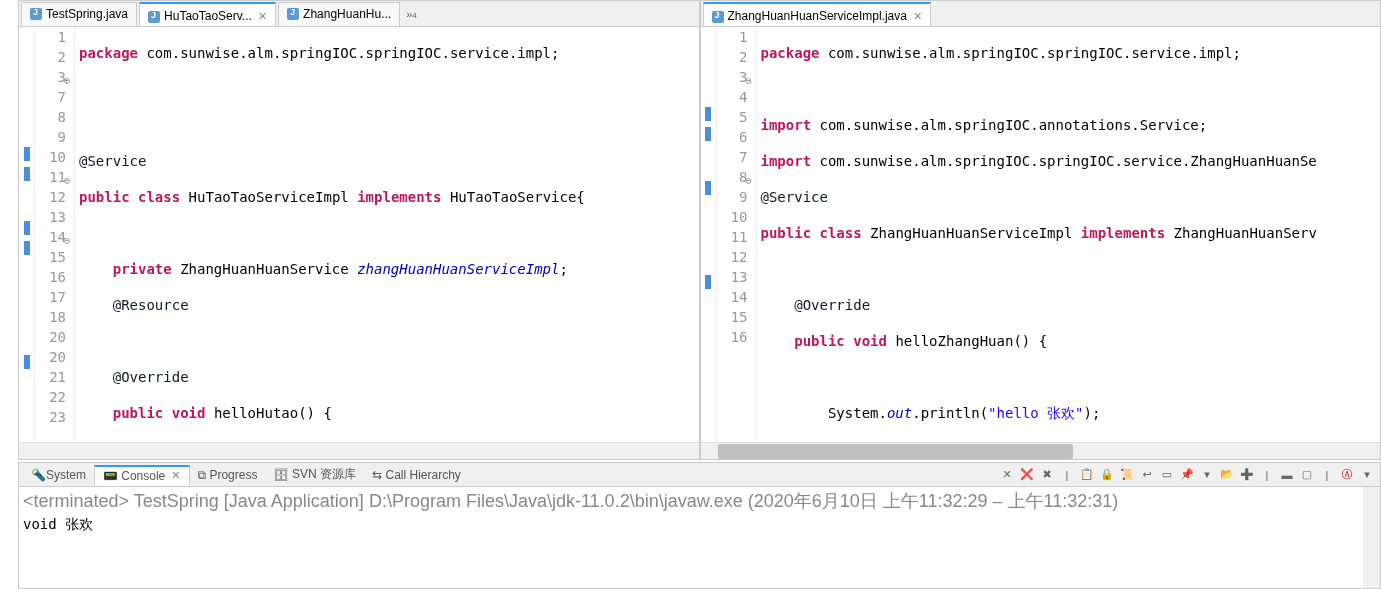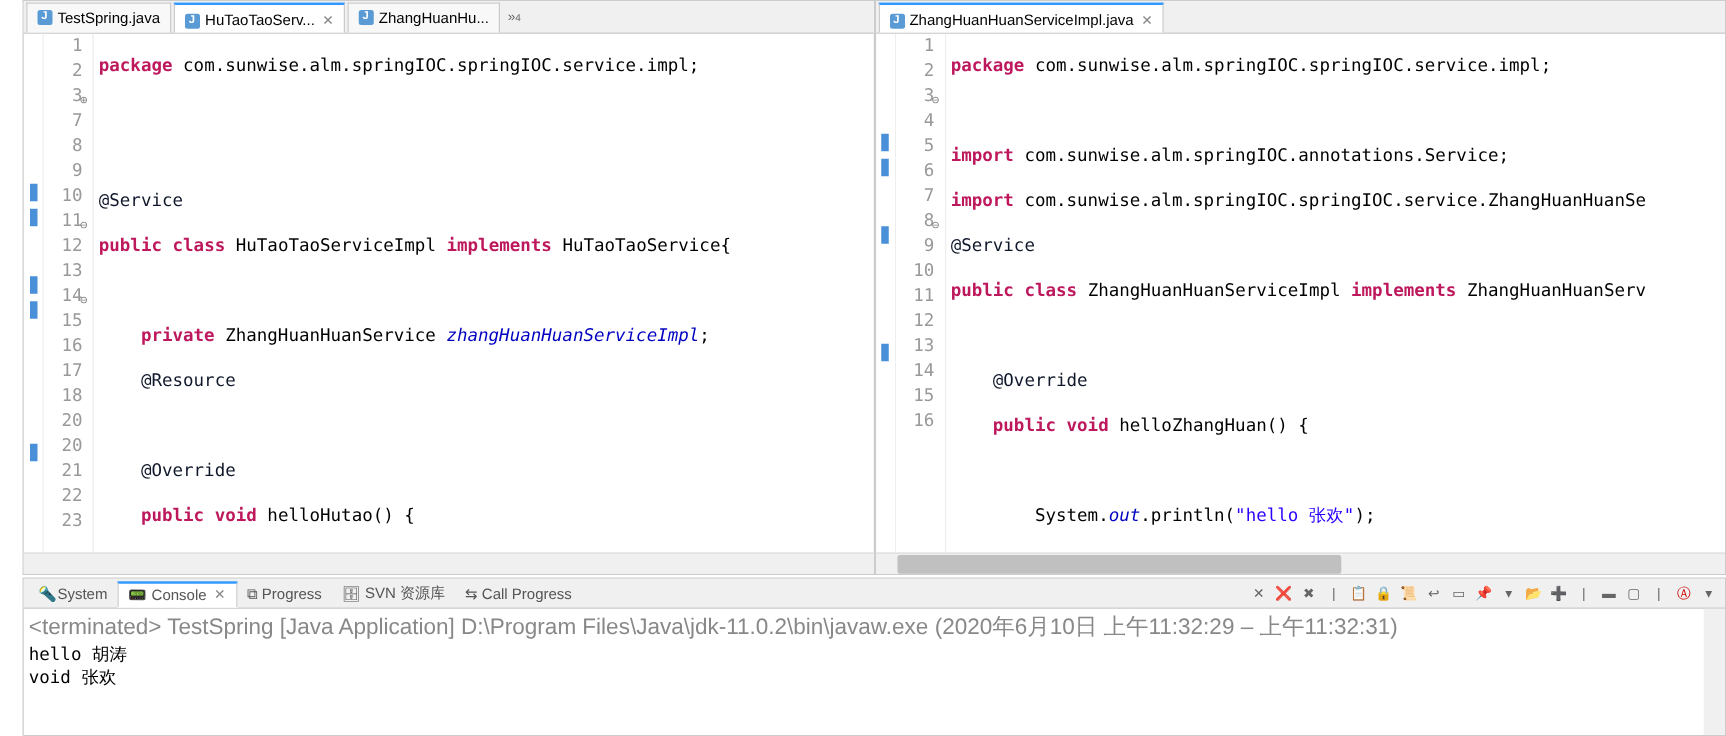--- a/index.html
+++ b/index.html
@@ -217,21 +217,21 @@
       <div class="btab">
         <span>⧉</span>&nbsp;
         <span>Progress</span>
       </div>
       <div class="btab">
         <span>🗄</span>&nbsp;
         <span>SVN 资源库</span>
       </div>
       <div class="btab">
         <span>⇆</span>&nbsp;
-        <span>Call Progress</span>
+        <span>Call Hierarchy</span>
       </div>
       <div class="toolbar-right">
         <span class="tb-btn">✕</span>
         <span class="tb-btn">❌</span>
         <span class="tb-btn">✖</span>
         <span class="tb-btn">|</span>
         <span class="tb-btn">📋</span>
         <span class="tb-btn">🔒</span>
         <span class="tb-btn">📜</span>
         <span class="tb-btn">↩</span>
@@ -245,20 +245,19 @@
         <span class="tb-btn">▢</span>
         <span class="tb-btn">|</span>
         <span class="tb-btn" style="color:#c00">Ⓐ</span>
         <span class="tb-btn">▾</span>
       </div>
     </div>
     <div class="console-body">
       <div class="console-main">
         <div class="console-status">&lt;terminated&gt; TestSpring [Java Application] D:\Program Files\Java\jdk-11.0.2\bin\javaw.exe  (2020年6月10日 上午11:32:29 – 上午11:32:31)</div>
         <div class="console-out">
-          <div class="console-line">hello 胡涛</div>
           <div class="console-line">void 张欢</div>
         </div>
       </div>
       <div class="console-vscroll"></div>
     </div>
   </div>
 </div>
 
 </body></html>

